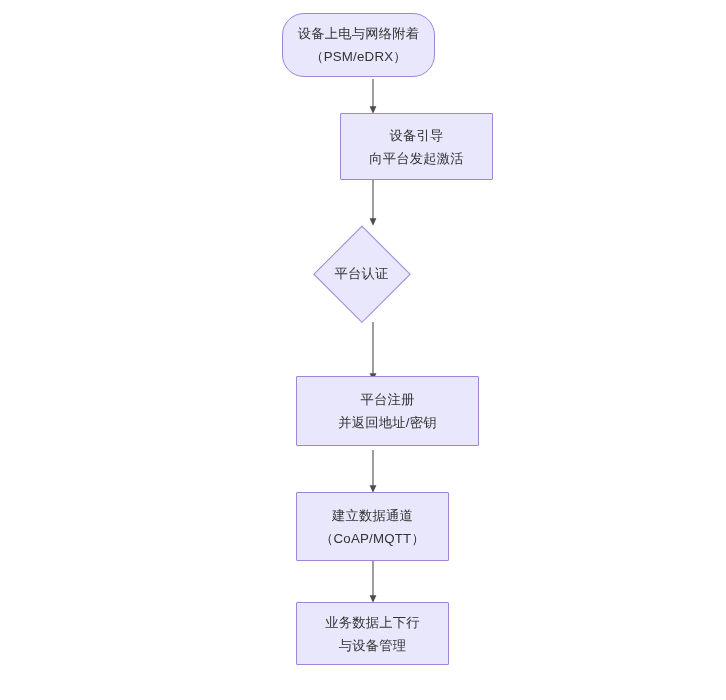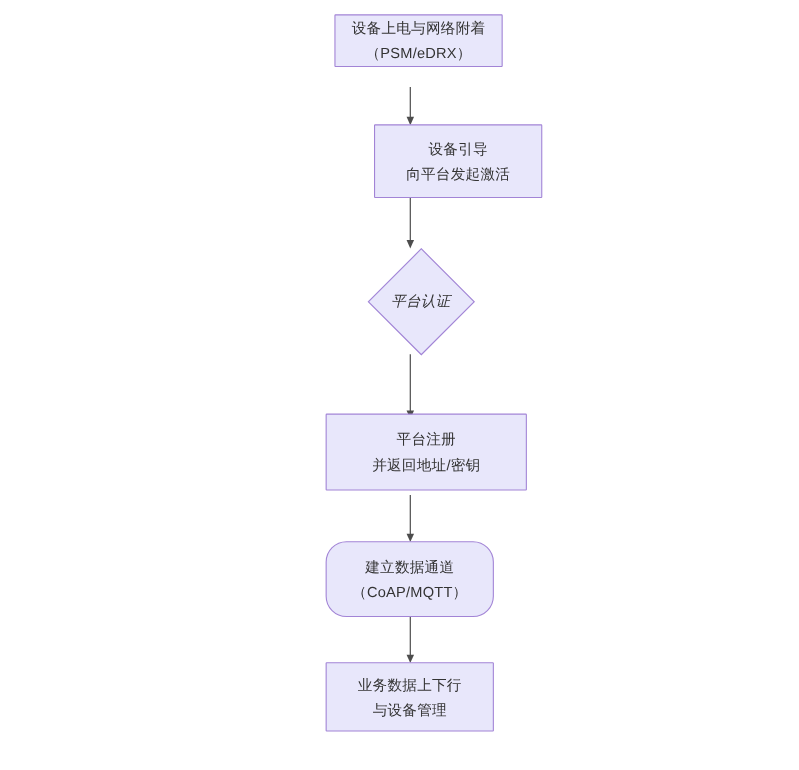--- a/index.html
+++ b/index.html
@@ -114,45 +114,45 @@
       <line x1="373" y1="322" x2="373" y2="377" stroke="#4d4d4d" stroke-width="1.1" marker-end="url(#arrowhead)"></line>
     </g>
     <g>
       <line x1="373" y1="450" x2="373" y2="489" stroke="#4d4d4d" stroke-width="1.1" marker-end="url(#arrowhead)"></line>
     </g>
     <g>
       <line x1="373" y1="561" x2="373" y2="599" stroke="#4d4d4d" stroke-width="1.1" marker-end="url(#arrowhead)"></line>
     </g>
   </svg>
 
-  <div class="node process" style="left:304px; top:13px; width:153px; height:48px;">
+  <div class="node process" style="left:282px; top:13px; width:153px; height:64px;border-radius:22px;">
     <div class="node-label">设备上电与网络附着
 （PSM/eDRX）</div>
   </div>
 
   <div class="node process" style="left:296px; top:113px; width:153px; height:67px;margin-left:44px;">
     <div class="node-label">设备引导
 向平台发起激活</div>
   </div>
 
-  <div class="node decision" style="left:334px; top:225px; width:97px; height:97px;font-style:italic;">
+  <div class="node decision" style="left:313px; top:225px; width:97px; height:97px;">
     <div class="diamond-shape">
       <div class="face"></div>
     </div>
     <div class="diamond-label">平台认证</div>
   </div>
 
   <div class="edge-label" style="left:356px; top:341px;">通过</div>
 
   <div class="node process" style="left:296px; top:376px; width:183px; height:70px;">
     <div class="node-label">平台注册
 并返回地址/密钥</div>
   </div>
 
-  <div class="node process" style="left:296px; top:492px; width:153px; height:69px;border-radius:19px;">
+  <div class="node process" style="left:296px; top:492px; width:153px; height:69px;">
     <div class="node-label">建立数据通道
 （CoAP/MQTT）</div>
   </div>
 
   <div class="node process" style="left:296px; top:602px; width:153px; height:63px;">
     <div class="node-label">业务数据上下行
 与设备管理</div>
   </div>
 
 </div>

